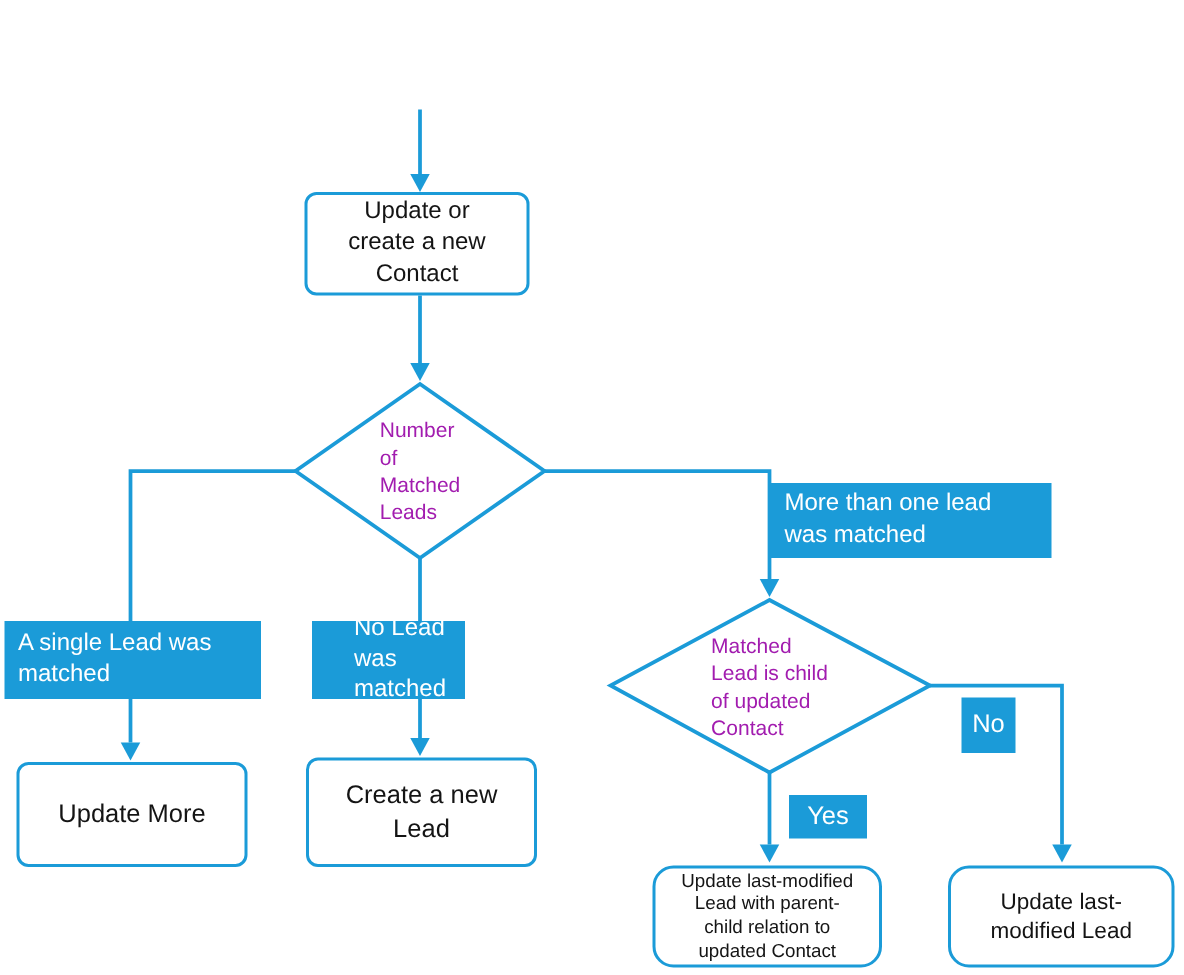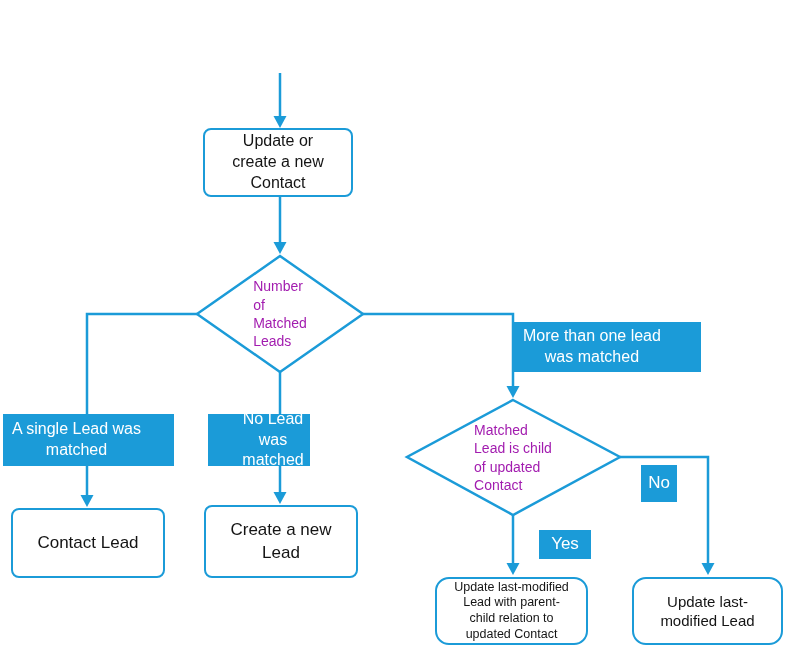--- a/index.html
+++ b/index.html
@@ -33,21 +33,21 @@
   .rounded{border-radius:8px;}
   .rounded-sm{border-radius:14px;}
   .dtext{
     position:absolute;display:flex;align-items:center;justify-content:center;
     text-align:left;white-space:pre-line;color:#a21caf;
     font-size:14px;line-height:1.32;
   }
   .blue-label{
     position:absolute;box-sizing:border-box;background:var(--accent);color:#fff;
     display:flex;align-items:center;white-space:pre-line;
-    font-size:16px;line-height:1.3;padding-left:9px;text-align:center;
+    font-size:16px;line-height:1.3;padding-left:9px;
   }
   .blue-label.center{justify-content:center;padding-left:0;font-size:17px;}
   .fs16{font-size:16px;}
   .fs17{font-size:17px;}
   .fs15{font-size:15px;}
   .fs12{font-size:12.5px;line-height:1.25;}
 </style>
 </head>
 <body>
 
@@ -102,34 +102,34 @@
   <div class="blue-label" style="left:3px;top:414px;width:171px;height:52px;">A single Lead was
 matched</div>
 
   <div class="blue-label" style="left:208px;top:414px;width:102px;height:52px;padding-left:28px;">No Lead was
 matched</div>
 
   <div class="blue-label" style="left:514px;top:322px;width:187px;height:50px;">More than one lead
 was matched</div>
 
   <div class="node rounded fs17" style="left:11px;top:508px;width:154px;height:70px;">
-    <span>Contact Lead</span>
+    <span>Update More</span>
   </div>
 
   <div class="node rounded fs17" style="left:204px;top:505px;width:154px;height:73px;">
     <span>Create a new
 Lead</span>
   </div>
 
   <div class="dtext" style="left:428px;top:402px;width:170px;height:111px;">Matched
 Lead is child
 of updated
 Contact</div>
 
-  <div class="blue-label center" style="left:539px;top:530px;width:52px;height:29px;">Yes</div>
+  <div class="blue-label center" style="left:526px;top:530px;width:52px;height:29px;">Yes</div>
 
   <div class="blue-label center" style="left:641px;top:465px;width:36px;height:37px;">No</div>
 
   <div class="node rounded-sm fs15" style="left:632px;top:577px;width:151px;height:68px;">
     <span>Update last-
 modified Lead</span>
   </div>
 
   <div class="node rounded-sm fs12" style="left:435px;top:577px;width:153px;height:68px;">
     <span>Update last-modified

